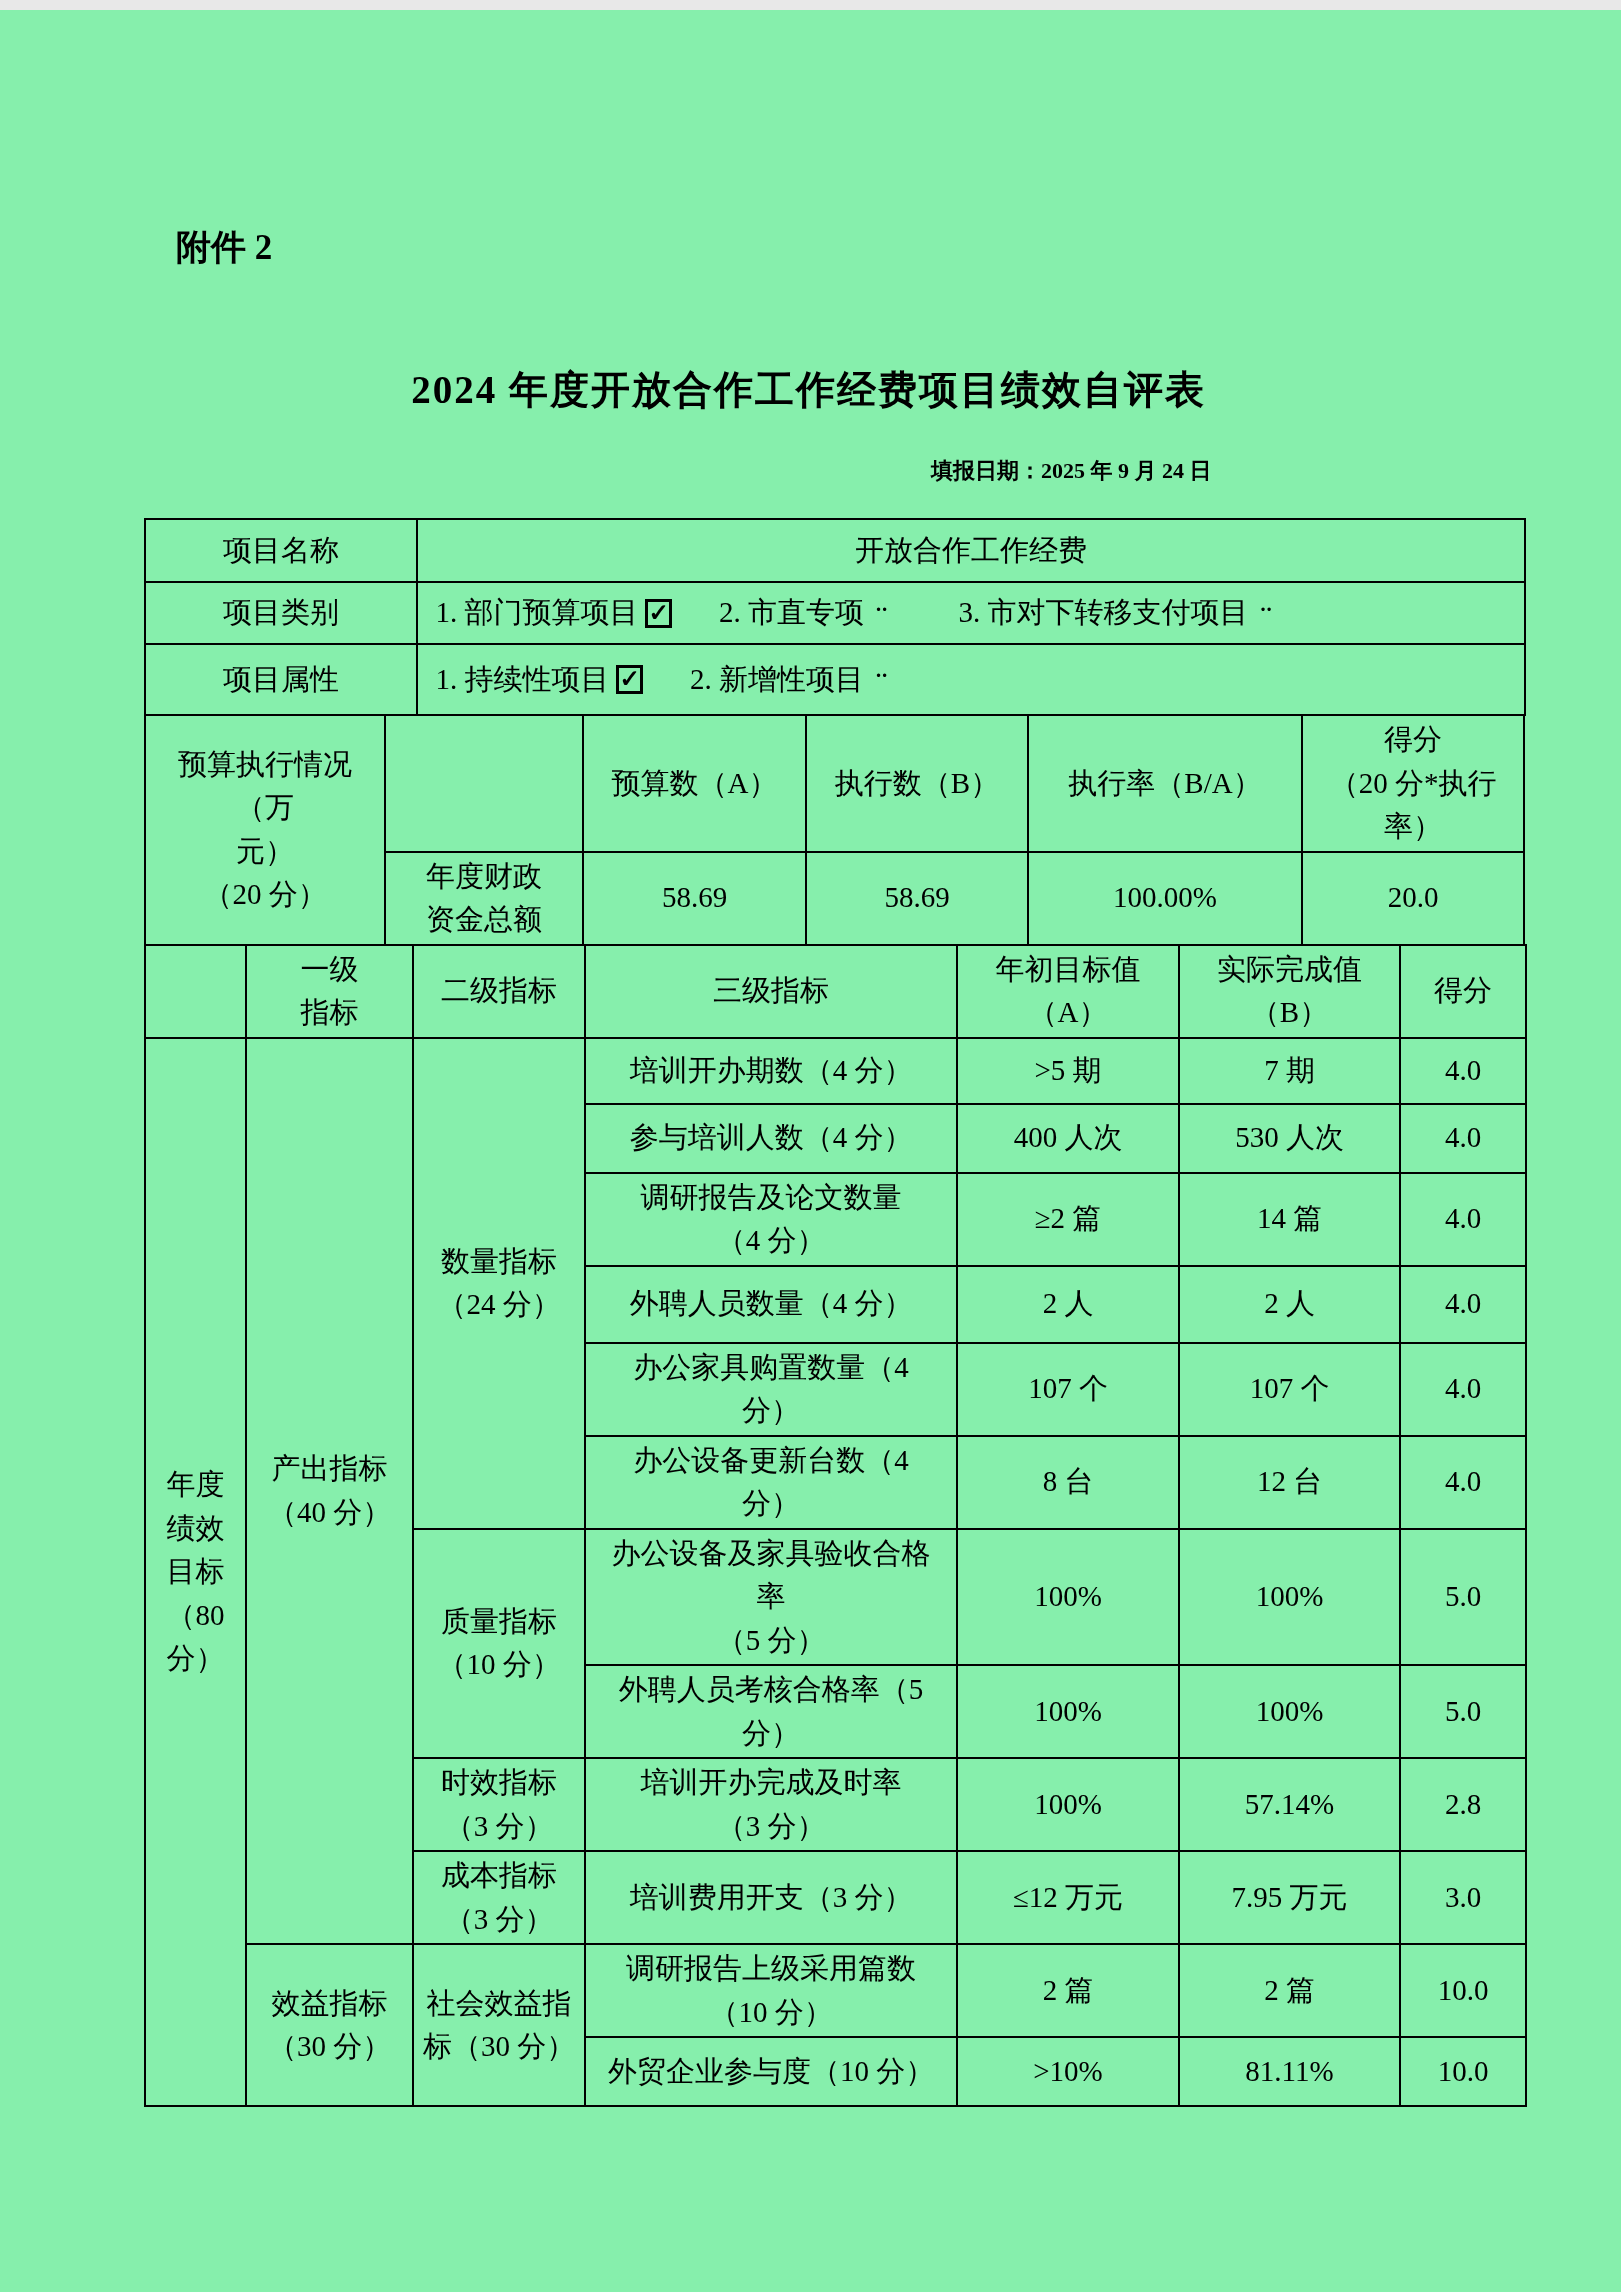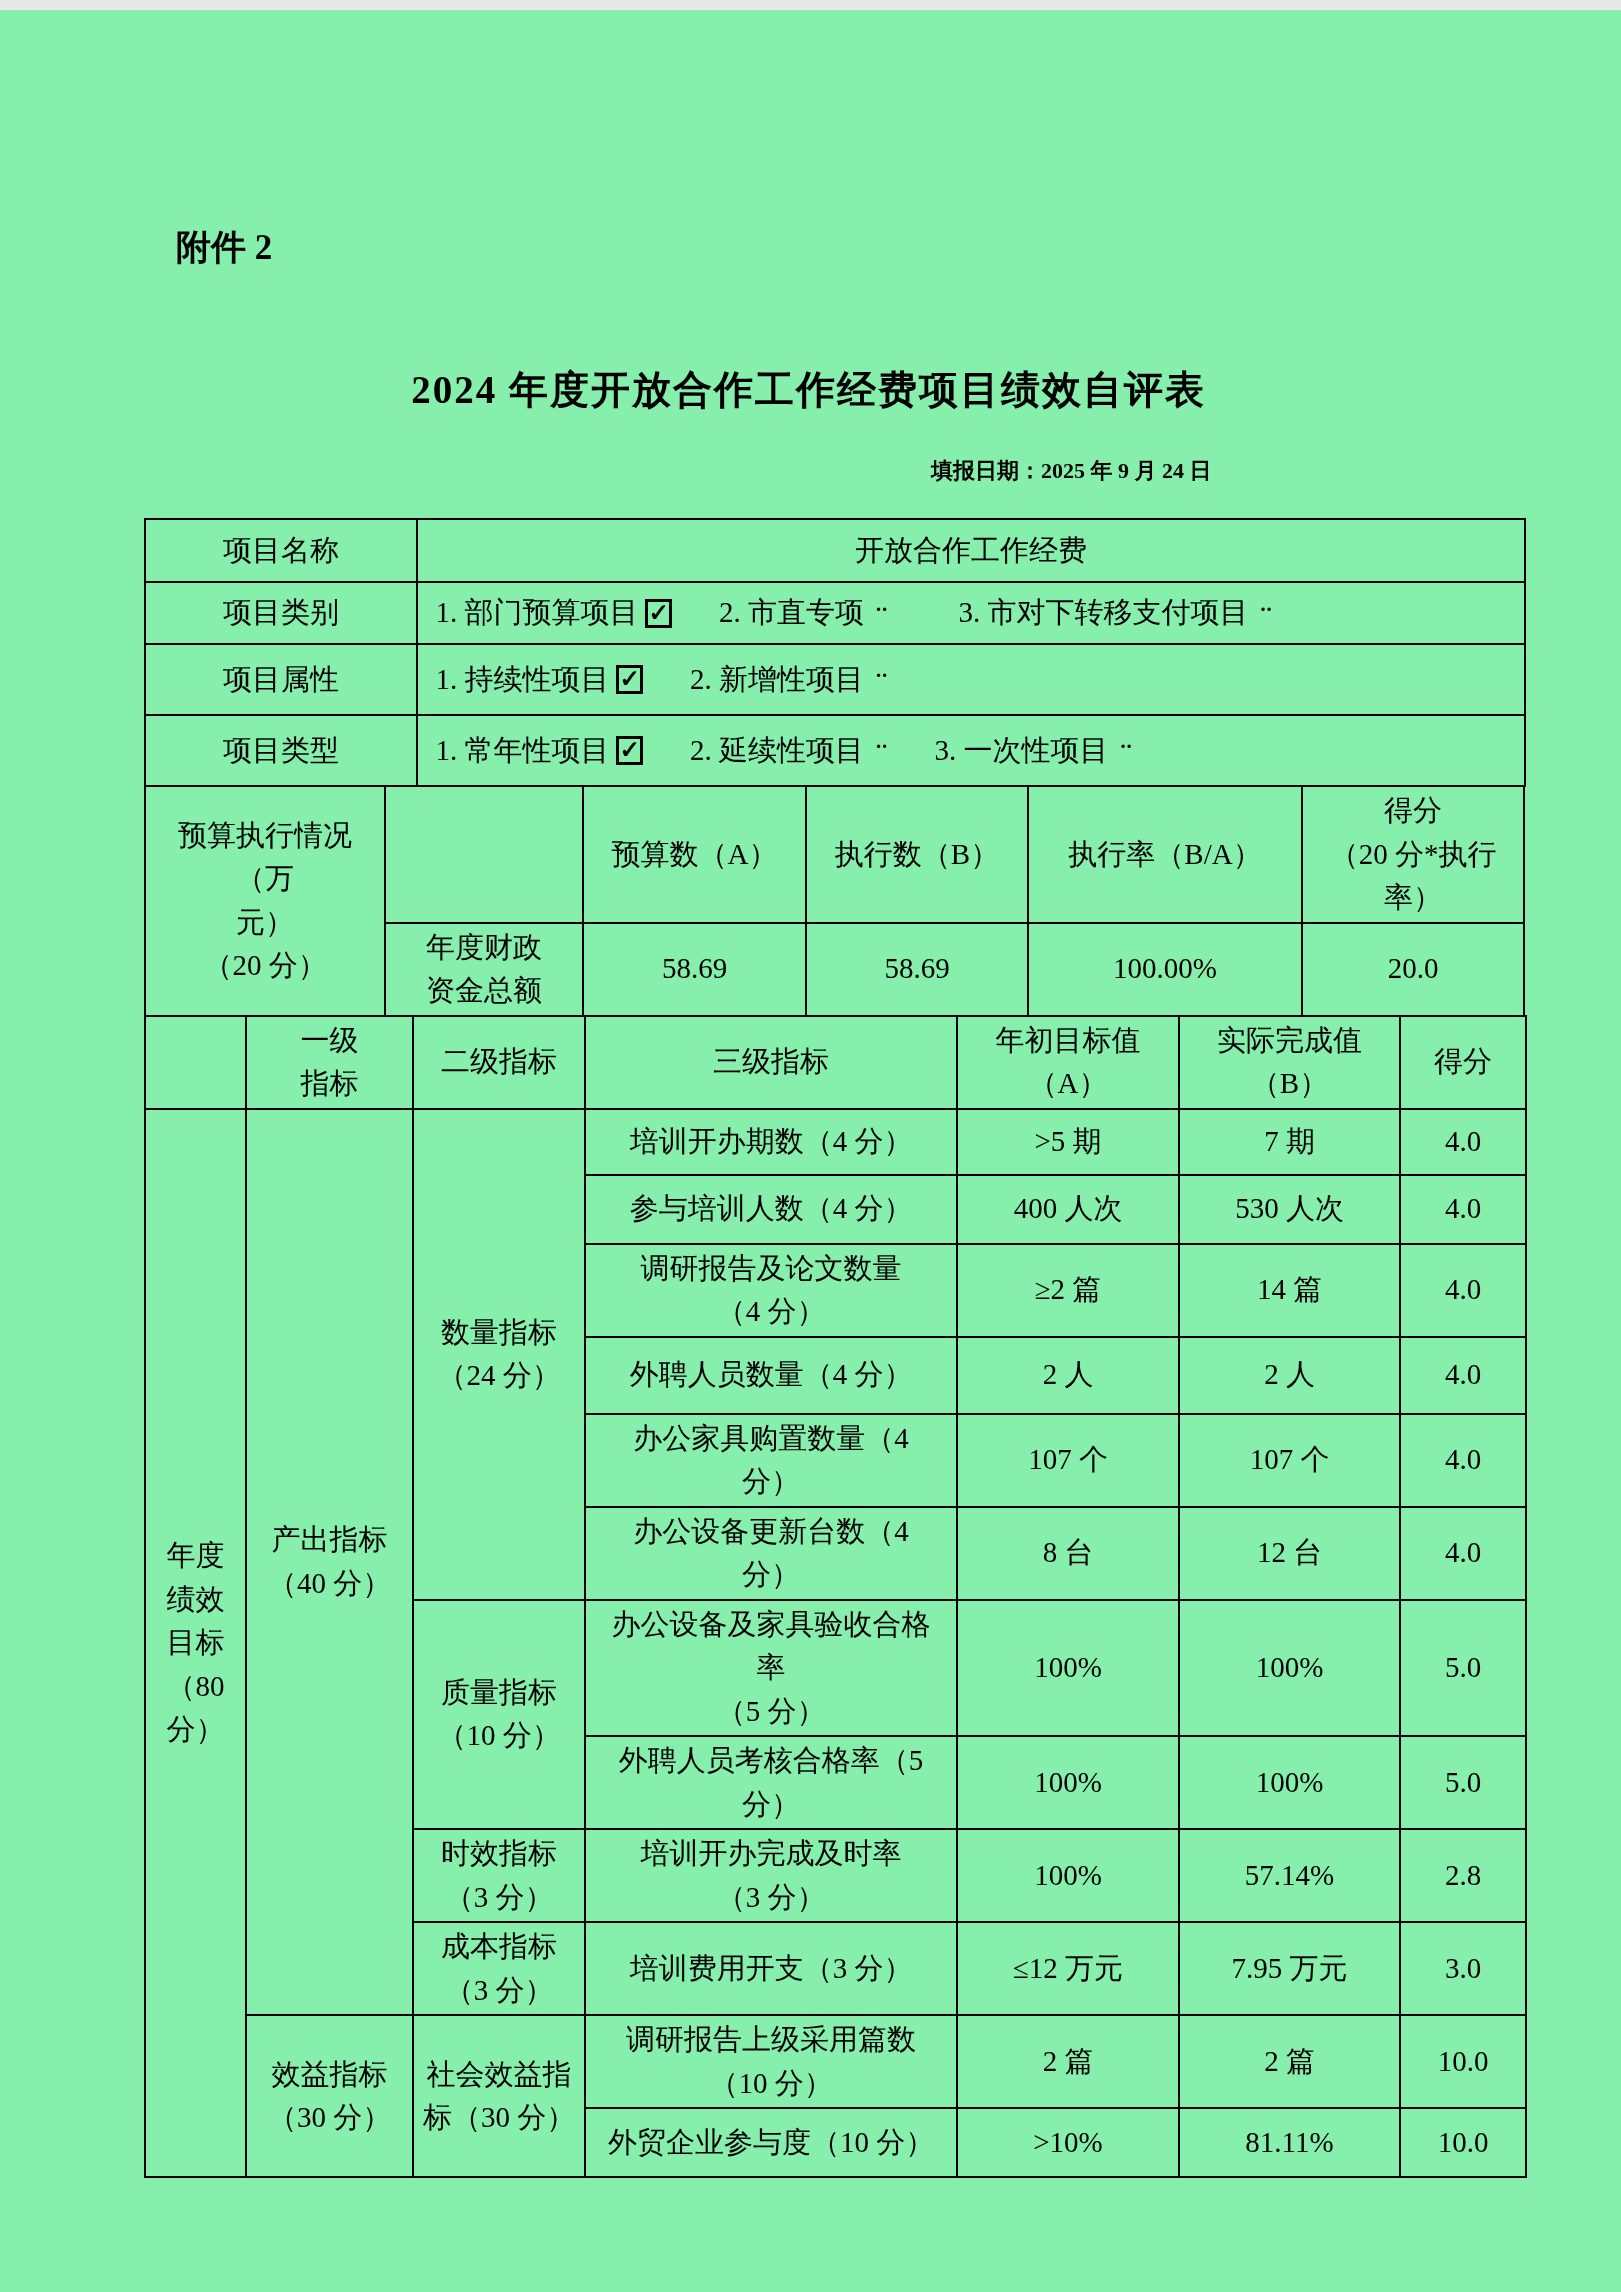--- a/index.html
+++ b/index.html
@@ -147,39 +147,20 @@
       <tr style="height:71px">
         <td data-bind="info.attribute_label">项目属性</td>
         <td colspan="3" class="optcell">
               <div class="optrow">
                 <span class="opt">
                   <span data-bind="info.attribute_options.0">1. 持续性项目</span>
                   <span class="cbx" data-bind="icons.checkbox_checked">✓</span>
                 </span>
                 <span class="opt">
                   <span data-bind="info.attribute_options.1">2. 新增性项目</span>
-                  <span class="cbu" data-bind="icons.checkbox_unchecked">¨</span>
-                </span>
-              </div>
-            </td>
-      </tr>
-      <tr style="height:71px">
-        <td data-bind="info.type_label">项目类型</td>
-        <td colspan="3" class="optcell">
-              <div class="optrow">
-                <span class="opt">
-                  <span data-bind="info.type_options.0">1. 常年性项目</span>
-                  <span class="cbx" data-bind="icons.checkbox_checked">✓</span>
-                </span>
-                <span class="opt">
-                  <span data-bind="info.type_options.1">2. 延续性项目</span>
-                  <span class="cbu" data-bind="icons.checkbox_unchecked">¨</span>
-                </span>
-                <span class="opt">
-                  <span data-bind="info.type_options.2">3. 一次性项目</span>
                   <span class="cbu" data-bind="icons.checkbox_unchecked">¨</span>
                 </span>
               </div>
             </td>
       </tr>
     </tbody>
       </table>
 
     <table class="t2">
       <colgroup>

